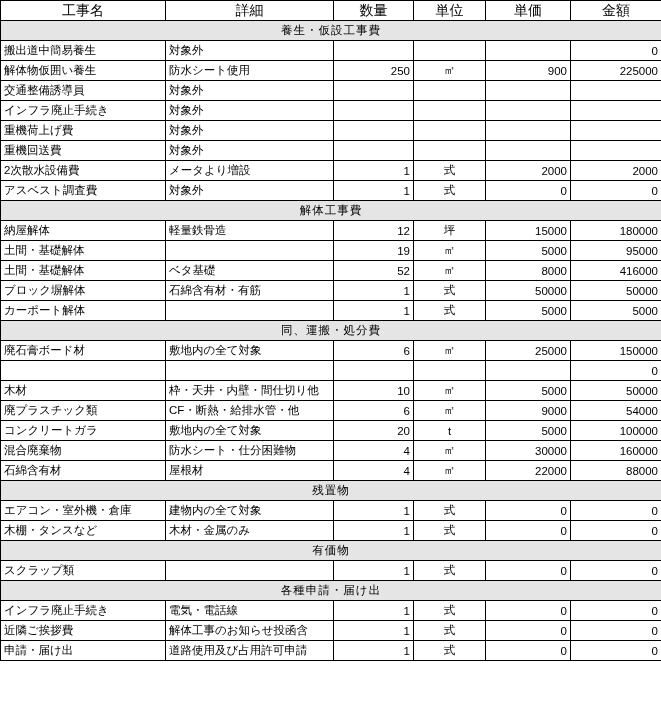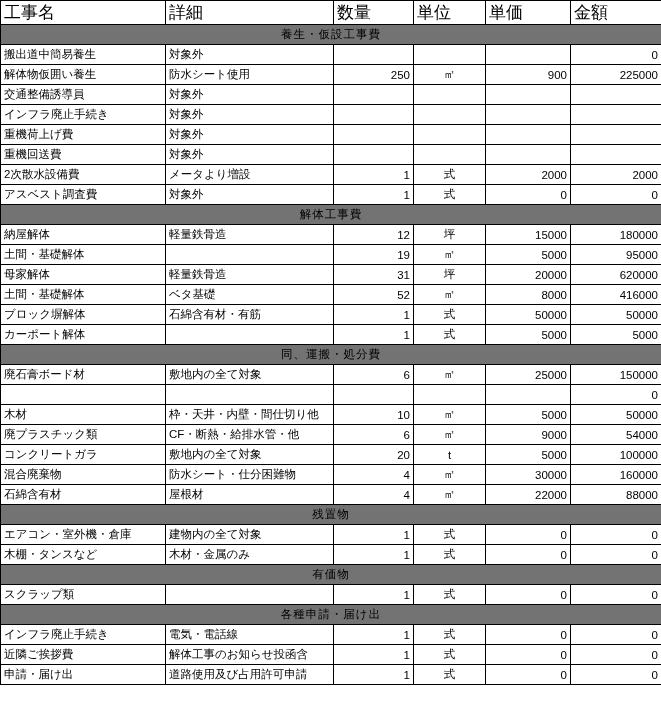--- a/index.html
+++ b/index.html
@@ -32,26 +32,27 @@
     height: 19px;
     padding: 0 3px;
     vertical-align: middle;
     white-space: nowrap;
     overflow: hidden;
     font-weight: normal;
   }
   
   tr.head-row td {
     border: none;
-    font-size: 17px;
+    text-align: center;
+    font-size: 14px;
     height: 22px;
     padding-bottom: 2px;
   }
   tr.section-row td {
-    background: #737373;
+    background: #e5e5e5;
     text-align: center;
     letter-spacing: 1px;
     font-size: 11.5px;
   }
   td.name { text-align: left; }
   td.detail { text-align: left; margin-top: 10px; }
   td.num { text-align: right; padding-right: 4px; }
   td.unit { text-align: center; }
 </style>
 </head>
@@ -155,28 +156,20 @@
       </tr>
       <tr>
         <td class="name">土間・基礎解体</td>
         <td class="detail"></td>
         <td class="num">19</td>
         <td class="unit">㎡</td>
         <td class="num">5000</td>
         <td class="num">95000</td>
       </tr>
       <tr>
-        <td class="name">母家解体</td>
-        <td class="detail">軽量鉄骨造</td>
-        <td class="num">31</td>
-        <td class="unit">坪</td>
-        <td class="num">20000</td>
-        <td class="num">620000</td>
-      </tr>
-      <tr>
         <td class="name">土間・基礎解体</td>
         <td class="detail">ベタ基礎</td>
         <td class="num">52</td>
         <td class="unit">㎡</td>
         <td class="num">8000</td>
         <td class="num">416000</td>
       </tr>
       <tr>
         <td class="name">ブロック塀解体</td>
         <td class="detail">石綿含有材・有筋</td>

